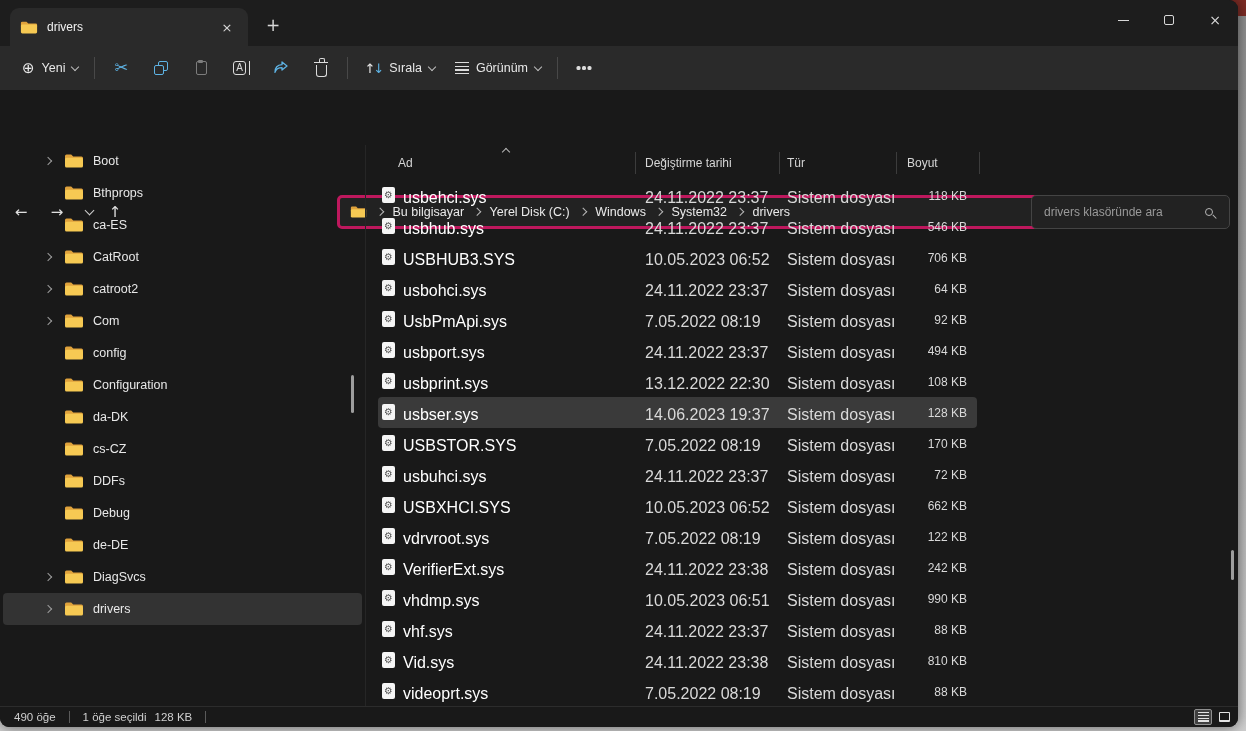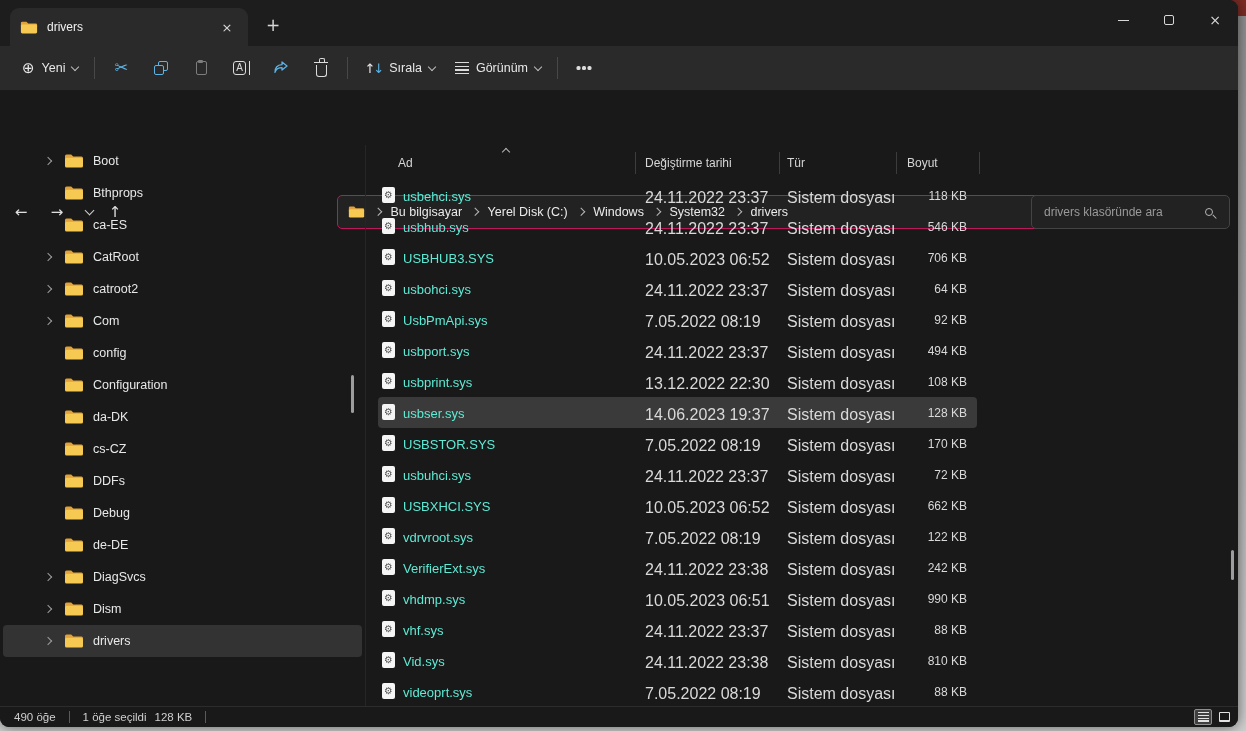--- a/index.html
+++ b/index.html
@@ -44,21 +44,21 @@
   .ic-trash::after { content:''; position:absolute; top:-6.5px; left:2px; width:4px; height:2.5px; border:1.1px solid #dcdcdc; border-bottom:none; border-radius:2px 2px 0 0; }
   .ic-sort { display:flex; font-size:13px; line-height:1; letter-spacing:-2px; }
   .sort-up { color:#e8e8e8; } .sort-down { color:#5eb3e4; }
   .ic-viewlines { width:14px; height:12.6px; background:repeating-linear-gradient(to bottom,#dcdcdc 0 1.4px,transparent 1.4px 3.7px); }
   .ic-more { width:3.2px; height:3.2px; border-radius:50%; background:#dcdcdc; box-shadow:-5.5px 0 0 #dcdcdc,5.5px 0 0 #dcdcdc; }
 
   
   .navrow { position:absolute; left:0; top:90px; width:100%; height:55px; }
   .nav-btn { position:absolute; top:106px; width:26px; height:32px; background:none; border:none; color:#e0e0e0; font-size:15px; display:flex; align-items:center; justify-content:center; border-radius:4px; }
   .nav-chev { width:7px; height:7px; border-right:1.3px solid #cfcfcf; border-bottom:1.3px solid #cfcfcf; transform:rotate(45deg); margin-top:-4px; }
-  .addressbar { position:absolute; left:337px; top:105px; width:796px; height:34px; background:#222222; border:1px solid #be185d; border-radius:5px; display:flex; align-items:center; padding:12px 10px; }
+  .addressbar { position:absolute; left:337px; top:105px; width:796px; height:34px; background:#222222; border:3px solid #be185d; border-radius:5px; display:flex; align-items:center; padding:12px 10px; }
   .crumb { font-size:12.5px; color:#ebebeb; white-space:nowrap; }
   .crumb-sep { width:5.5px; height:5.5px; border-right:1.2px solid #b5b5b5; border-bottom:1.2px solid #b5b5b5; transform:rotate(-45deg); margin:0 10px; flex:none; }
   #breadcrumb { display:flex; align-items:center; }
   .ab-right { margin-left:auto; display:flex; align-items:center; gap:18px; }
   .ic-refresh { width:12px; height:12px; border:1.4px solid #d4d4d4; border-left-color:transparent; border-radius:50%; transform:rotate(-40deg); position:relative; }
   .ic-refresh::after { content:''; position:absolute; left:-3px; top:-2px; border:3.4px solid transparent; border-right-color:#d4d4d4; transform:rotate(-40deg); }
   .searchbox { position:absolute; left:1031px; top:105px; width:199px; height:34px; background:#222222; border:1px solid #444444; border-radius:5px; display:flex; align-items:center; padding:0 12px; }
   .search-ph { font-size:12px; color:#9a9a9a; flex:1; white-space:nowrap; }
   .ic-search { width:8px; height:8px; border:1.4px solid #b5b5b5; border-radius:50%; position:relative; margin-right:4px; }
   .ic-search::after { content:''; position:absolute; width:4.5px; height:1.4px; background:#b5b5b5; transform:rotate(45deg); right:-4px; bottom:-2px; }
@@ -77,21 +77,21 @@
   .listheader { position:absolute; left:0; top:3px; width:625px; height:30px; }
   .colh { position:absolute; top:8px; font-size:12px; color:#d6d6d6; white-space:nowrap; }
   .col-name { left:32px; } .col-date { left:279px; } .col-type { left:421px; } .col-size { left:541px; }
   .hsep { position:absolute; top:4px; width:1px; height:22px; background:#3c3c3c; }
   .sort-caret { position:absolute; left:137px; top:1px; width:6px; height:6px; border-right:1.2px solid #b5b5b5; border-bottom:1.2px solid #b5b5b5; transform:rotate(225deg); }
   #rows { position:absolute; left:12px; top:35px; width:599px; height:526px; overflow:hidden; }
   .frow { position:relative; height:31px; border-radius:4px; }
   .frow.selected { background:#3a3a3a; }
   .ficon { position:absolute; left:4px; top:7px; width:13px; height:16px; background:#f5f5f5; border-radius:2px; display:flex; align-items:center; justify-content:center; }
   .ficon .gear { font-size:9.5px; color:#4f4f4f; line-height:1; }
-  .fname { position:absolute; left:25px; top:8.5px; font-size:13px; color:#5eead4; white-space:nowrap;text-align:center; }
+  .fname { position:absolute; left:25px; top:8.5px; font-size:16px; color:#ffffff; white-space:nowrap;text-align:center; }
   .fdate { position:absolute; left:267px; top:8.5px; font-size:16px; color:#d9d9d9; white-space:nowrap; }
   .ftype { position:absolute; left:409px; top:8.5px; font-size:16px; color:#d9d9d9; white-space:nowrap; }
   .fsize { position:absolute; right:10px; top:8.5px; font-size:12px; color:#d9d9d9; white-space:nowrap; }
   .list-vscroll { position:absolute; right:4px; top:405px; width:3px; height:30px; background:#9d9d9d; border-radius:2px; }
 
   
   .statusbar { position:absolute; left:0; bottom:0; width:100%; height:21px; background:#191919; border-top:1px solid #2c2c2c; display:flex; align-items:center; font-size:11.5px; color:#cfcfcf; }
   .sb-text { white-space:nowrap; }
   .sb-sep { width:1px; height:12px; background:#5a5a5a; }
   .view-toggles { position:absolute; right:5px; top:2px; display:flex; gap:3px; }
@@ -374,30 +374,20 @@
     <span class="tchev" style="visibility: visible;"></span>
     <span class="tfolder">
       <svg width="20" height="16" viewBox="0 0 20 16">
                 <path d="M1 3 Q1 1.5 2.5 1.5 H7.2 L9.2 3.5 H17.5 Q19 3.5 19 5 V7 H1 Z" fill="#dfa23c"></path>
                 <rect x="1" y="4.8" width="18" height="9.8" rx="1.6" fill="#f6c953"></rect>
               </svg>
     </span>
     <span class="tlabel">DiagSvcs</span>
   </div>
 
-  <div class="titem">
-    <span class="tchev" style="visibility: visible;"></span>
-    <span class="tfolder">
-      <svg width="20" height="16" viewBox="0 0 20 16">
-                <path d="M1 3 Q1 1.5 2.5 1.5 H7.2 L9.2 3.5 H17.5 Q19 3.5 19 5 V7 H1 Z" fill="#dfa23c"></path>
-                <rect x="1" y="4.8" width="18" height="9.8" rx="1.6" fill="#f6c953"></rect>
-              </svg>
-    </span>
-    <span class="tlabel">Dism</span>
-  </div>
 
 
   <div class="titem selected">
     <span class="tchev" style="visibility: visible;"></span>
     <span class="tfolder">
       <svg width="20" height="16" viewBox="0 0 20 16">
                 <path d="M1 3 Q1 1.5 2.5 1.5 H7.2 L9.2 3.5 H17.5 Q19 3.5 19 5 V7 H1 Z" fill="#dfa23c"></path>
                 <rect x="1" y="4.8" width="18" height="9.8" rx="1.6" fill="#f6c953"></rect>
               </svg>
     </span>

